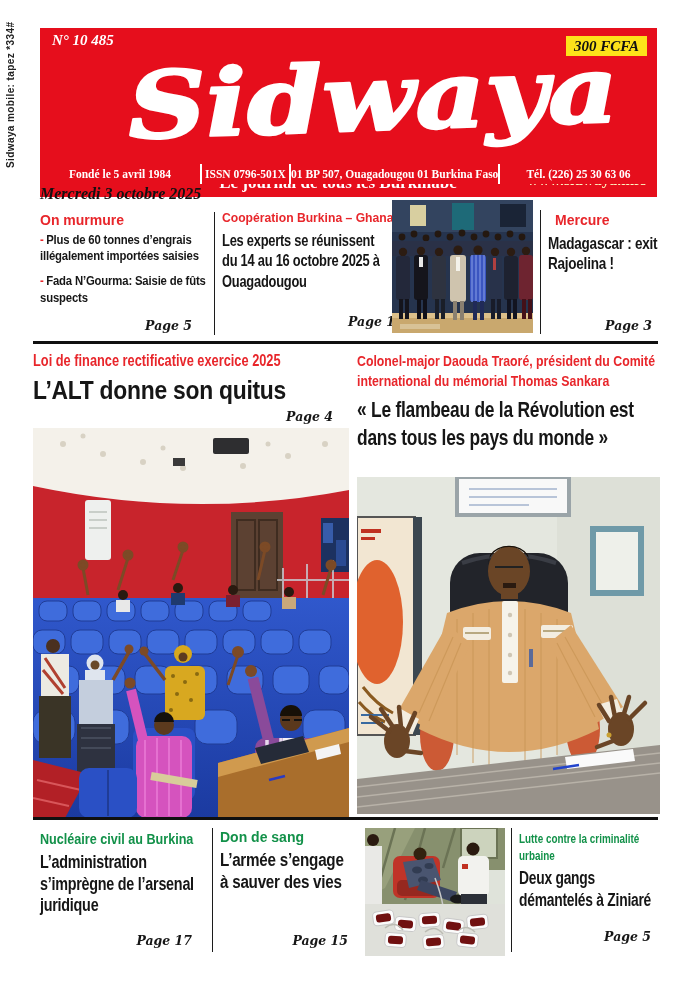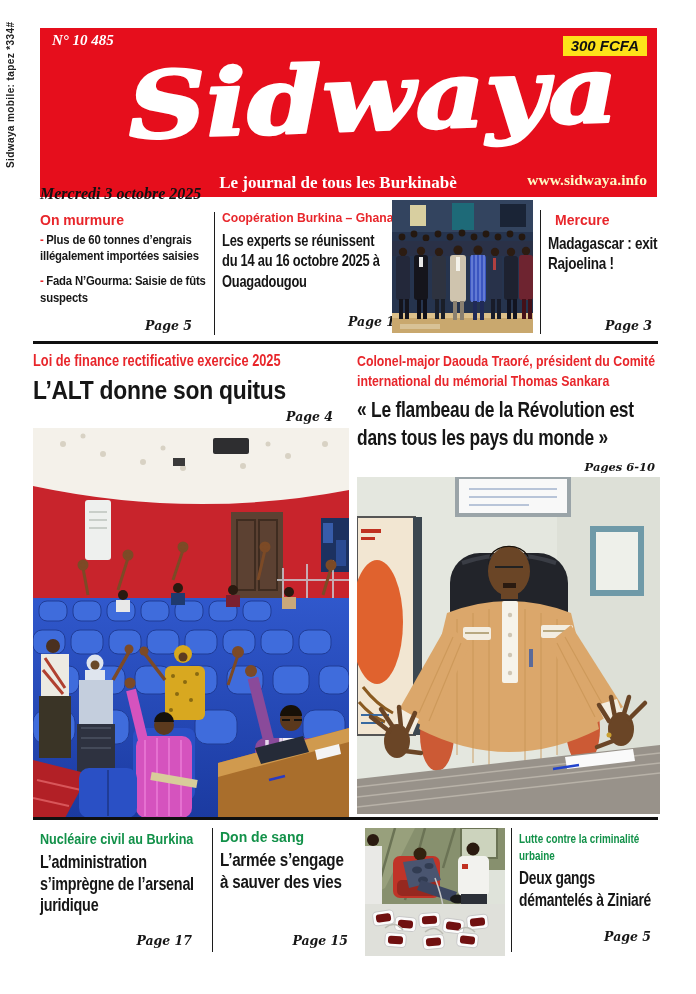--- a/index.html
+++ b/index.html
@@ -4,21 +4,21 @@
 <style>
   html,body{margin:0;padding:0;background:#ffffff;}
   #page{position:relative;width:696px;height:994px;background:#fff;overflow:hidden;
         font-family:"Liberation Sans",sans-serif;color:#161616;}
 
   
   .masthead{position:absolute;left:40px;top:28px;width:617px;height:169px;background:var(--brand-red,#e60e1c);}
   .issue{position:absolute;left:12px;top:4px;color:#fff;font-family:"Liberation Serif",serif;
          font-style:italic;font-weight:700;font-size:15px;}
   .price{position:absolute;right:10px;top:8px;background:var(--badge-yellow,#fde21a);color:#111;
-         font-family:Liberation Sans, sans-serif;font-style:italic;font-weight:700;font-size:15px;
+         font-family:Liberation Serif, serif;font-style:italic;font-weight:700;font-size:15px;
          padding:0 8px;line-height:20px;}
   .logo-svg{position:absolute;left:68px;top:14px;}
   .tagline{position:absolute;left:148px;bottom:4px;width:300px;text-align:center;color:#fff;
            font-family:"Liberation Serif",serif;font-weight:700;font-size:17px;}
   .website{position:absolute;right:10px;bottom:8px;color:#fef9c3;font-family:"Liberation Serif",serif;
            font-weight:700;font-size:15.5px;}
   .infobar{position:absolute;left:40px;top:164px;width:617px;height:20px;background:var(--brand-red,#e60e1c);
            display:flex;align-items:center;color:#fff;font-family:"Liberation Serif",serif;
            font-weight:700;font-size:11.5px;}
   .infobar .cell{text-align:center;line-height:20px;white-space:nowrap;overflow:hidden;}
@@ -61,20 +61,26 @@
   <div class="masthead">
     <div class="issue">N° 10 485</div>
     <div class="price">300 FCFA</div>
     <svg class="logo-svg" width="530" height="112" viewBox="0 0 530 112">
       <text x="265" y="88" text-anchor="middle" fill="#ffffff" stroke="#ffffff" stroke-width="2.5" stroke-linejoin="round" font-family="DejaVu Serif, serif" font-style="italic" font-weight="bold" font-size="92" textLength="490" lengthAdjust="spacingAndGlyphs" transform="rotate(-2 265 60)">Sidwaya</text>
     </svg>
     <div class="tagline">Le journal de tous les Burkinabè</div>
     <div class="website">www.sidwaya.info</div>
   </div>
 
+  <div class="infobar">
+    <div class="cell c1">Fondé le 5 avril 1984</div>
+    <div class="cell c2">ISSN 0796-501X</div>
+    <div class="cell c3">01 BP 507, Ouagadougou 01 Burkina Faso</div>
+    <div class="cell c4">Tél. (226) 25 30 63 06</div>
+  </div>
 
   <div class="dateline">Mercredi 3 octobre 2025</div>
 
   <div class="kick" style="left:40px;top:212px;font-size:14px;">On murmure</div>
   <div style="position:absolute;left:40px;top:232px;width:205px;" class="cond sx84">
     <div class="item">
       <span class="dash">-</span><span>Plus de 60 tonnes d’engrais illégalement importées saisies</span>
     </div>
     <div class="item">
       <span class="dash">-</span><span>Fada N’Gourma: Saisie de fûts suspects</span>
@@ -317,21 +323,20 @@
 
       <polygon points="0,332 56,346 32,390 0,390" fill="#b22026"></polygon>
       <path d="M4,352 l44,10 M0,370 l36,8" stroke="#d8565a" stroke-width="2"></path>
       <rect x="46" y="340" width="58" height="50" rx="10" fill="#2a50c5"></rect>
       <path d="M75,342 V388" stroke="#203c96" stroke-width="2"></path>
     </svg>
   </div>
 
   <div class="kick wrap cond sx82" style="left:357px;top:351px;width:370px;font-size:15px;line-height:1.32;">Colonel-major Daouda Traoré, président du Comité international du mémorial Thomas Sankara</div>
   <div class="hl cond sx79" style="left:357px;top:396px;width:385px;font-size:22px;line-height:1.28;">« Le flambeau de la Révolution est dans tous les pays du monde »</div>
-  <div class="pref" style="left:357px;top:460px;width:298px;text-align:right;font-size:11.5px;">Pages 6-10</div>
 
   <div class="photo" style="left:357px;top:477px;width:303px;height:337px;">
     <svg width="303" height="337" viewBox="0 0 303 337">
       <rect width="303" height="337" fill="#e4e7df"></rect>
       <rect x="200" y="0" width="103" height="337" fill="#d8dcd2" opacity=".6"></rect>
       <rect x="100" y="0" width="112" height="38" fill="#f8f8f8" stroke="#9aa4a8" stroke-width="4"></rect>
       <path d="M112,12 h88 M112,20 h88 M112,28 h60" stroke="#b8c4d8" stroke-width="2"></path>
       <rect x="236" y="52" width="48" height="64" fill="#eef0ea" stroke="#6f9aa8" stroke-width="6"></rect>
 
       <rect x="0" y="40" width="58" height="218" fill="#f2e6d2" stroke="#555" stroke-width="2"></rect>

